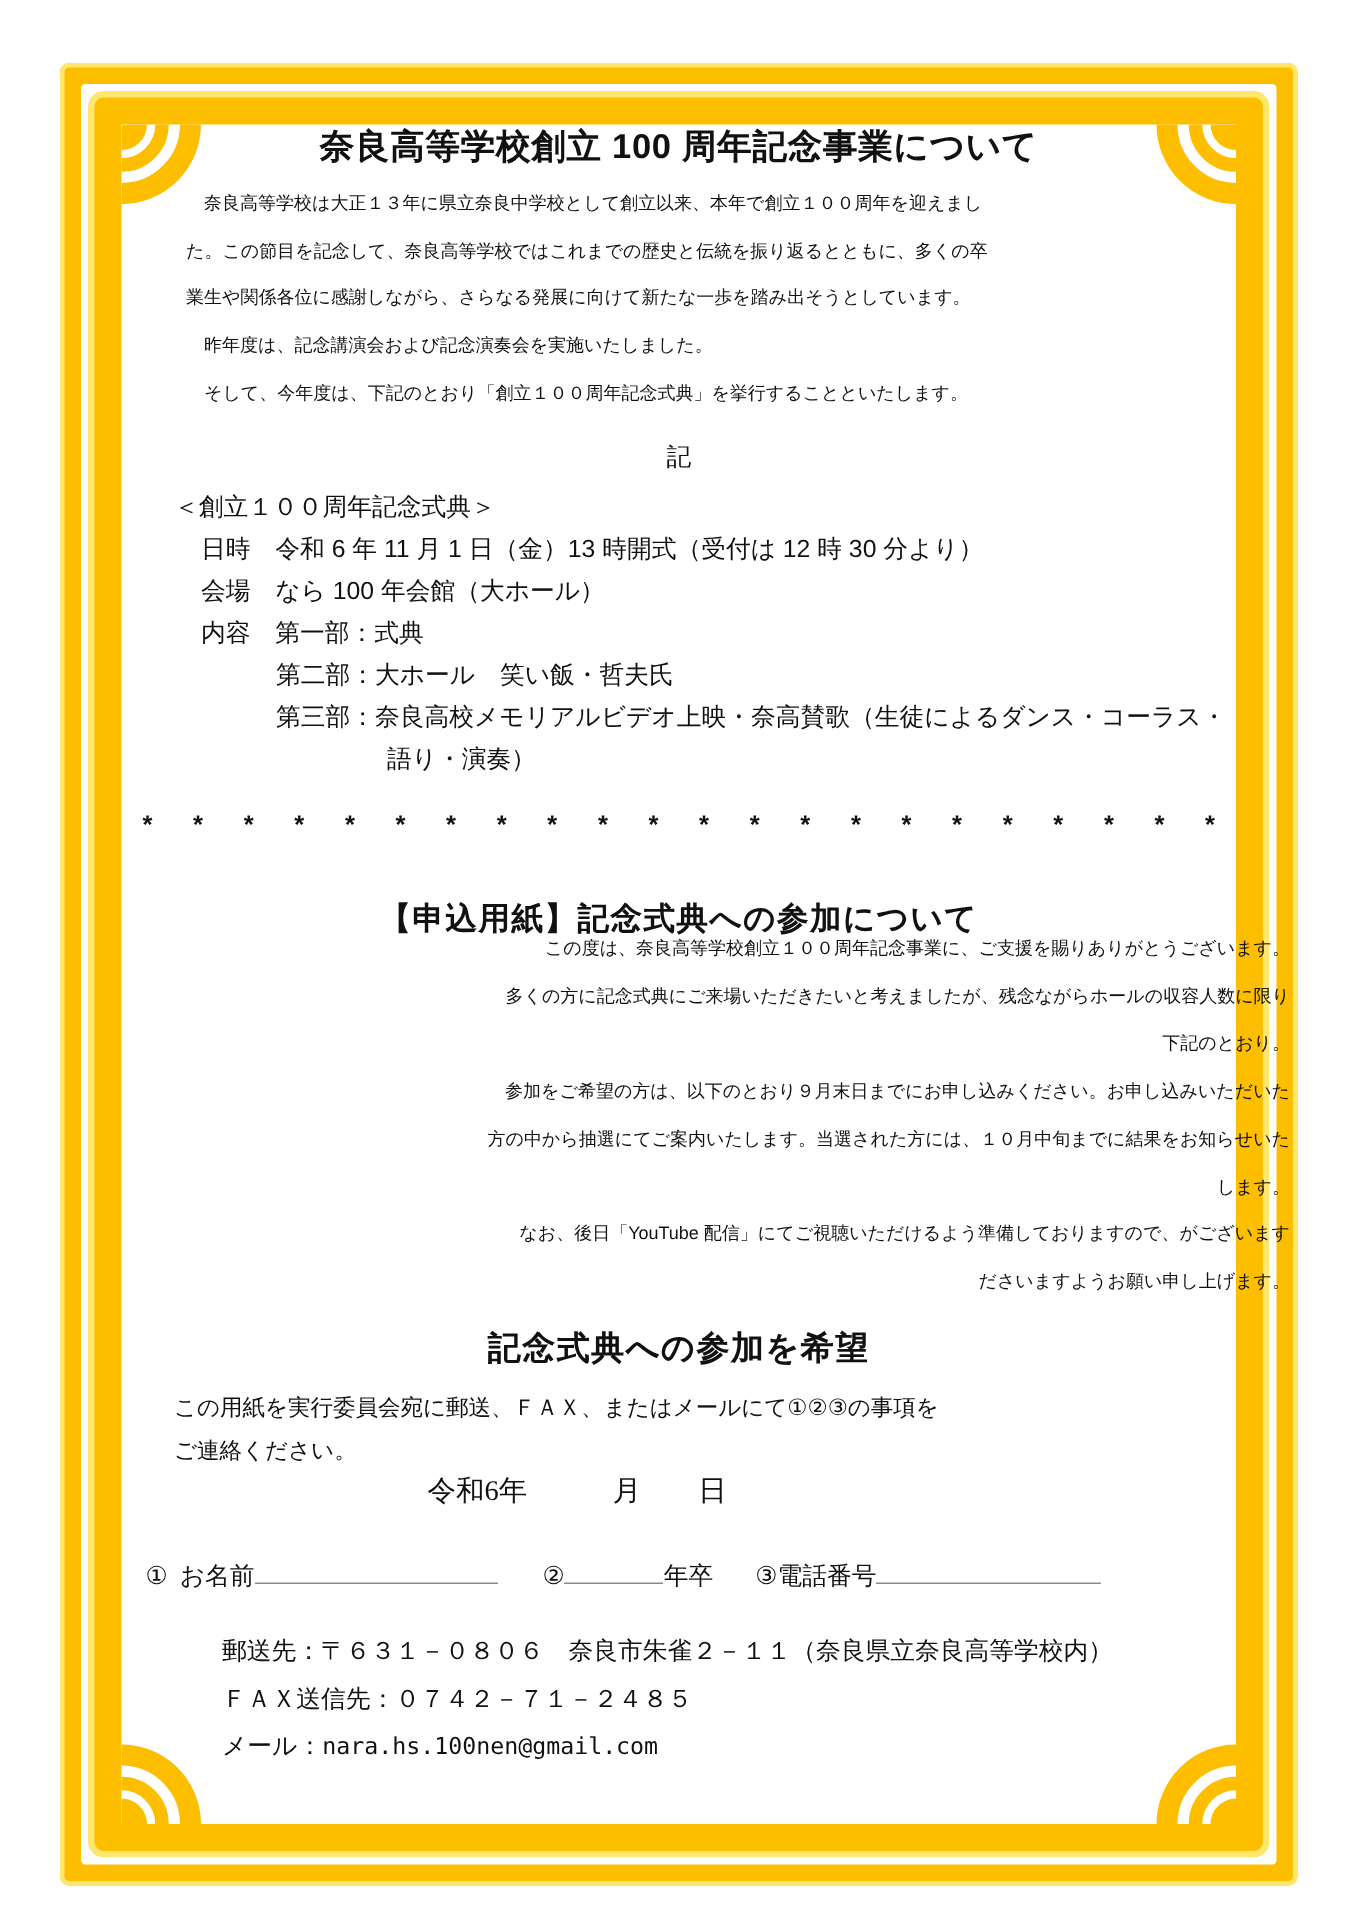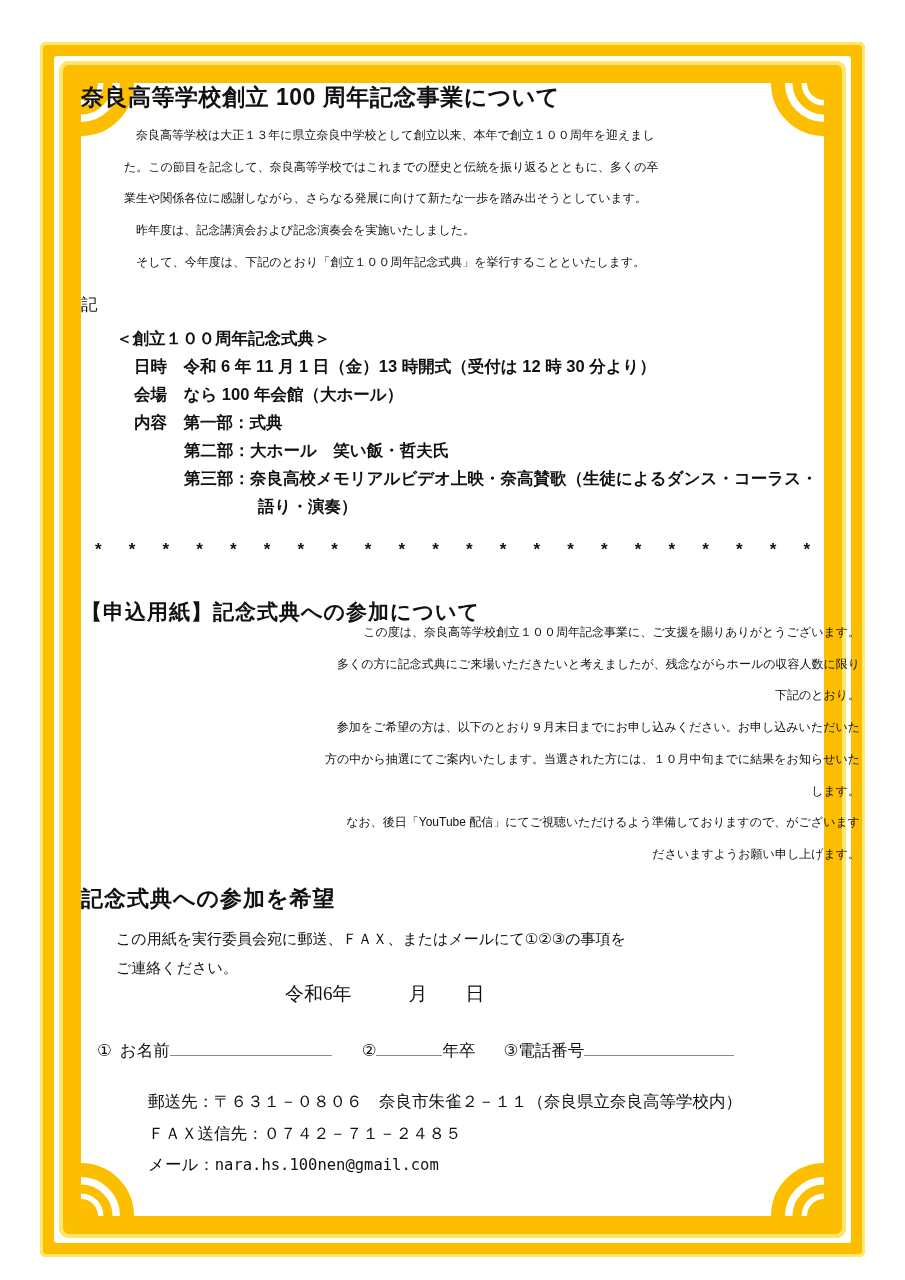--- a/index.html
+++ b/index.html
@@ -21,27 +21,27 @@
   .f-content{position:absolute;inset:22px;background:#ffffff;}
   .corner{position:absolute;width:54px;height:54px;pointer-events:none;}
   .corner.tl{left:0;top:0;}
   .corner.tr{right:0;top:0;transform:scaleX(-1);}
   .corner.bl{left:0;bottom:0;transform:scaleY(-1);}
   .corner.br{right:0;bottom:0;transform:scale(-1,-1);}
 
   
   .text-layer{position:absolute;inset:0;}
   .abs{position:absolute;}
-  .centered{left:81px;width:743px;text-align:left;}
+  .centered{left:81px;width:743px;text-align:center;}
   .doc-title{top:82px;font-size:23px;font-weight:700;letter-spacing:.5px;}
   .para{left:88px;width:736px;font-size:12px;line-height:31.7px;margin-left:36px;}
   .p1{top:120px;}
   .ki{top:294px;font-size:16.5px;}
   .event{top:324px;left:88px;width:736px;font-size:16.5px;line-height:28px;}
-  .event .ln{white-space:pre;font-weight:bold;}
+  .event .ln{white-space:pre;}
   .ml28{margin-left:28px;}
   .ml46{margin-left:46px;}
   .ml96{margin-left:96px;}
   .ml170{margin-left:170px;}
   .stars{
     top:540px;left:95px;width:715px;font-size:17px;font-weight:700;
     text-align:justify;text-align-last:justify;white-space:normal;
   }
   .h2{top:575px;font-size:21px;font-weight:700;letter-spacing:1px;margin-top:23px;}
   .p2{top:617px;text-align:right;}

